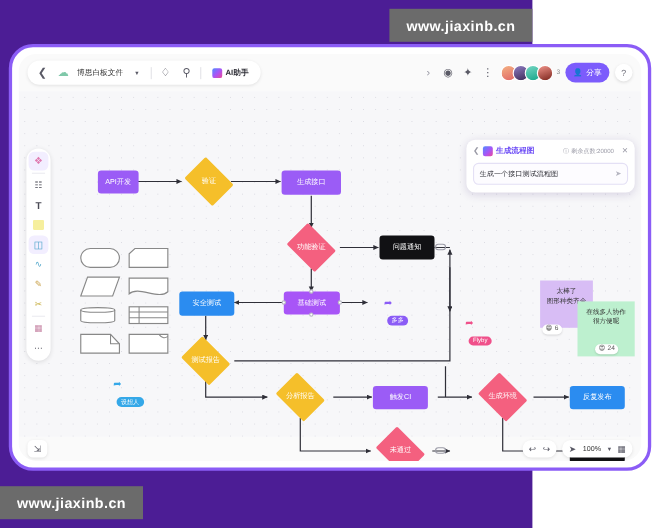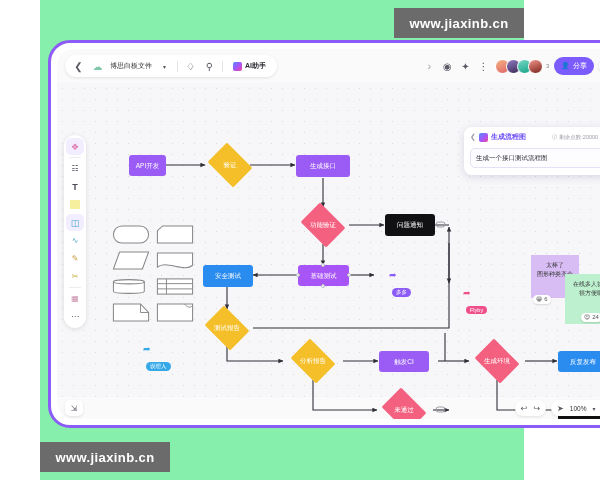--- a/index.html
+++ b/index.html
@@ -1,21 +1,21 @@
 <!DOCTYPE html>
 <html><head>
 <meta charset="utf-8">
 <style>
   * { box-sizing: border-box; margin: 0; padding: 0; }
   html, body {
     width: 600px; height: 480px; overflow: hidden;
     font-family: "Liberation Sans", "DejaVu Sans", sans-serif;
     background: #ffffff;
   }
-  #root { position: relative; width: 484px; height: 480px; background: #86efac; margin-left: 40px; }
+  #root { position: relative; width: 484px; height: 480px; background: #4c1d95; }
 
   
   .watermark {
     position: absolute; background: #6b6b6b; color: #fff;
     font-size: 13px; font-weight: bold; letter-spacing: .4px;
     display: flex; align-items: center; justify-content: center;
   }
   #wm-top { right: 0; top: 8px; width: 130px; height: 30px; }
   #wm-bottom { left: 0; bottom: 8px; width: 130px; height: 30px; }
 

